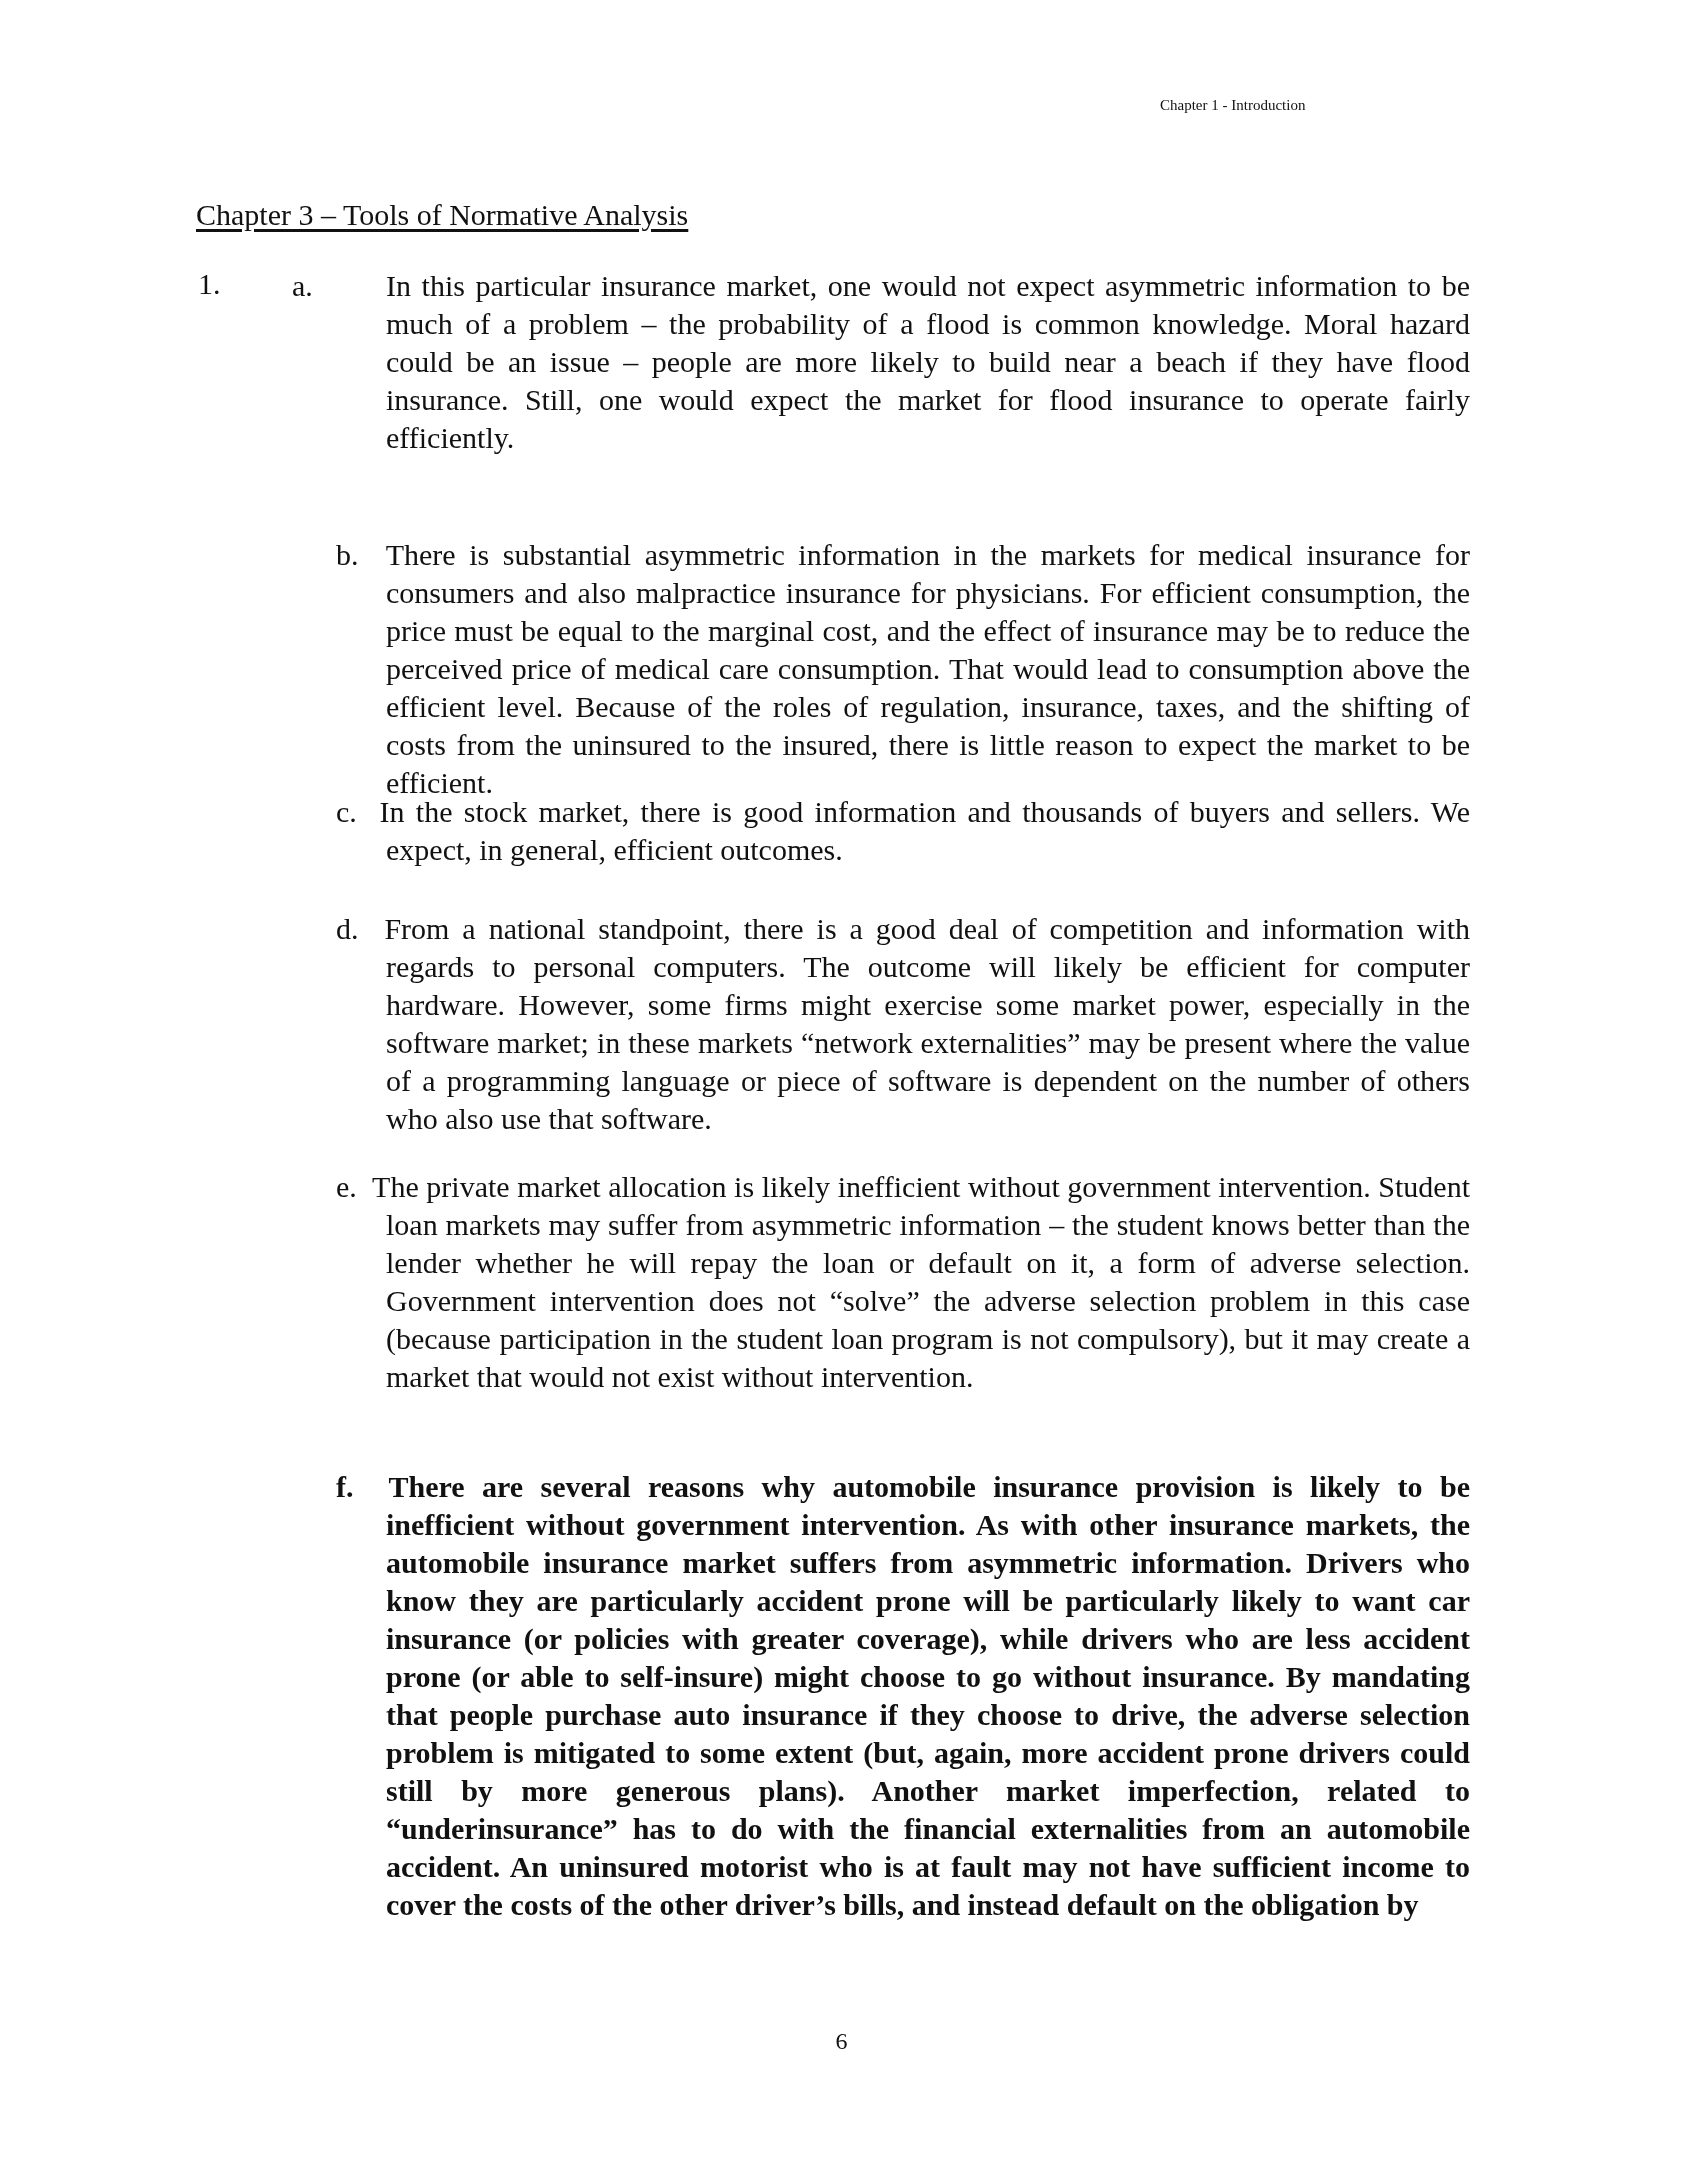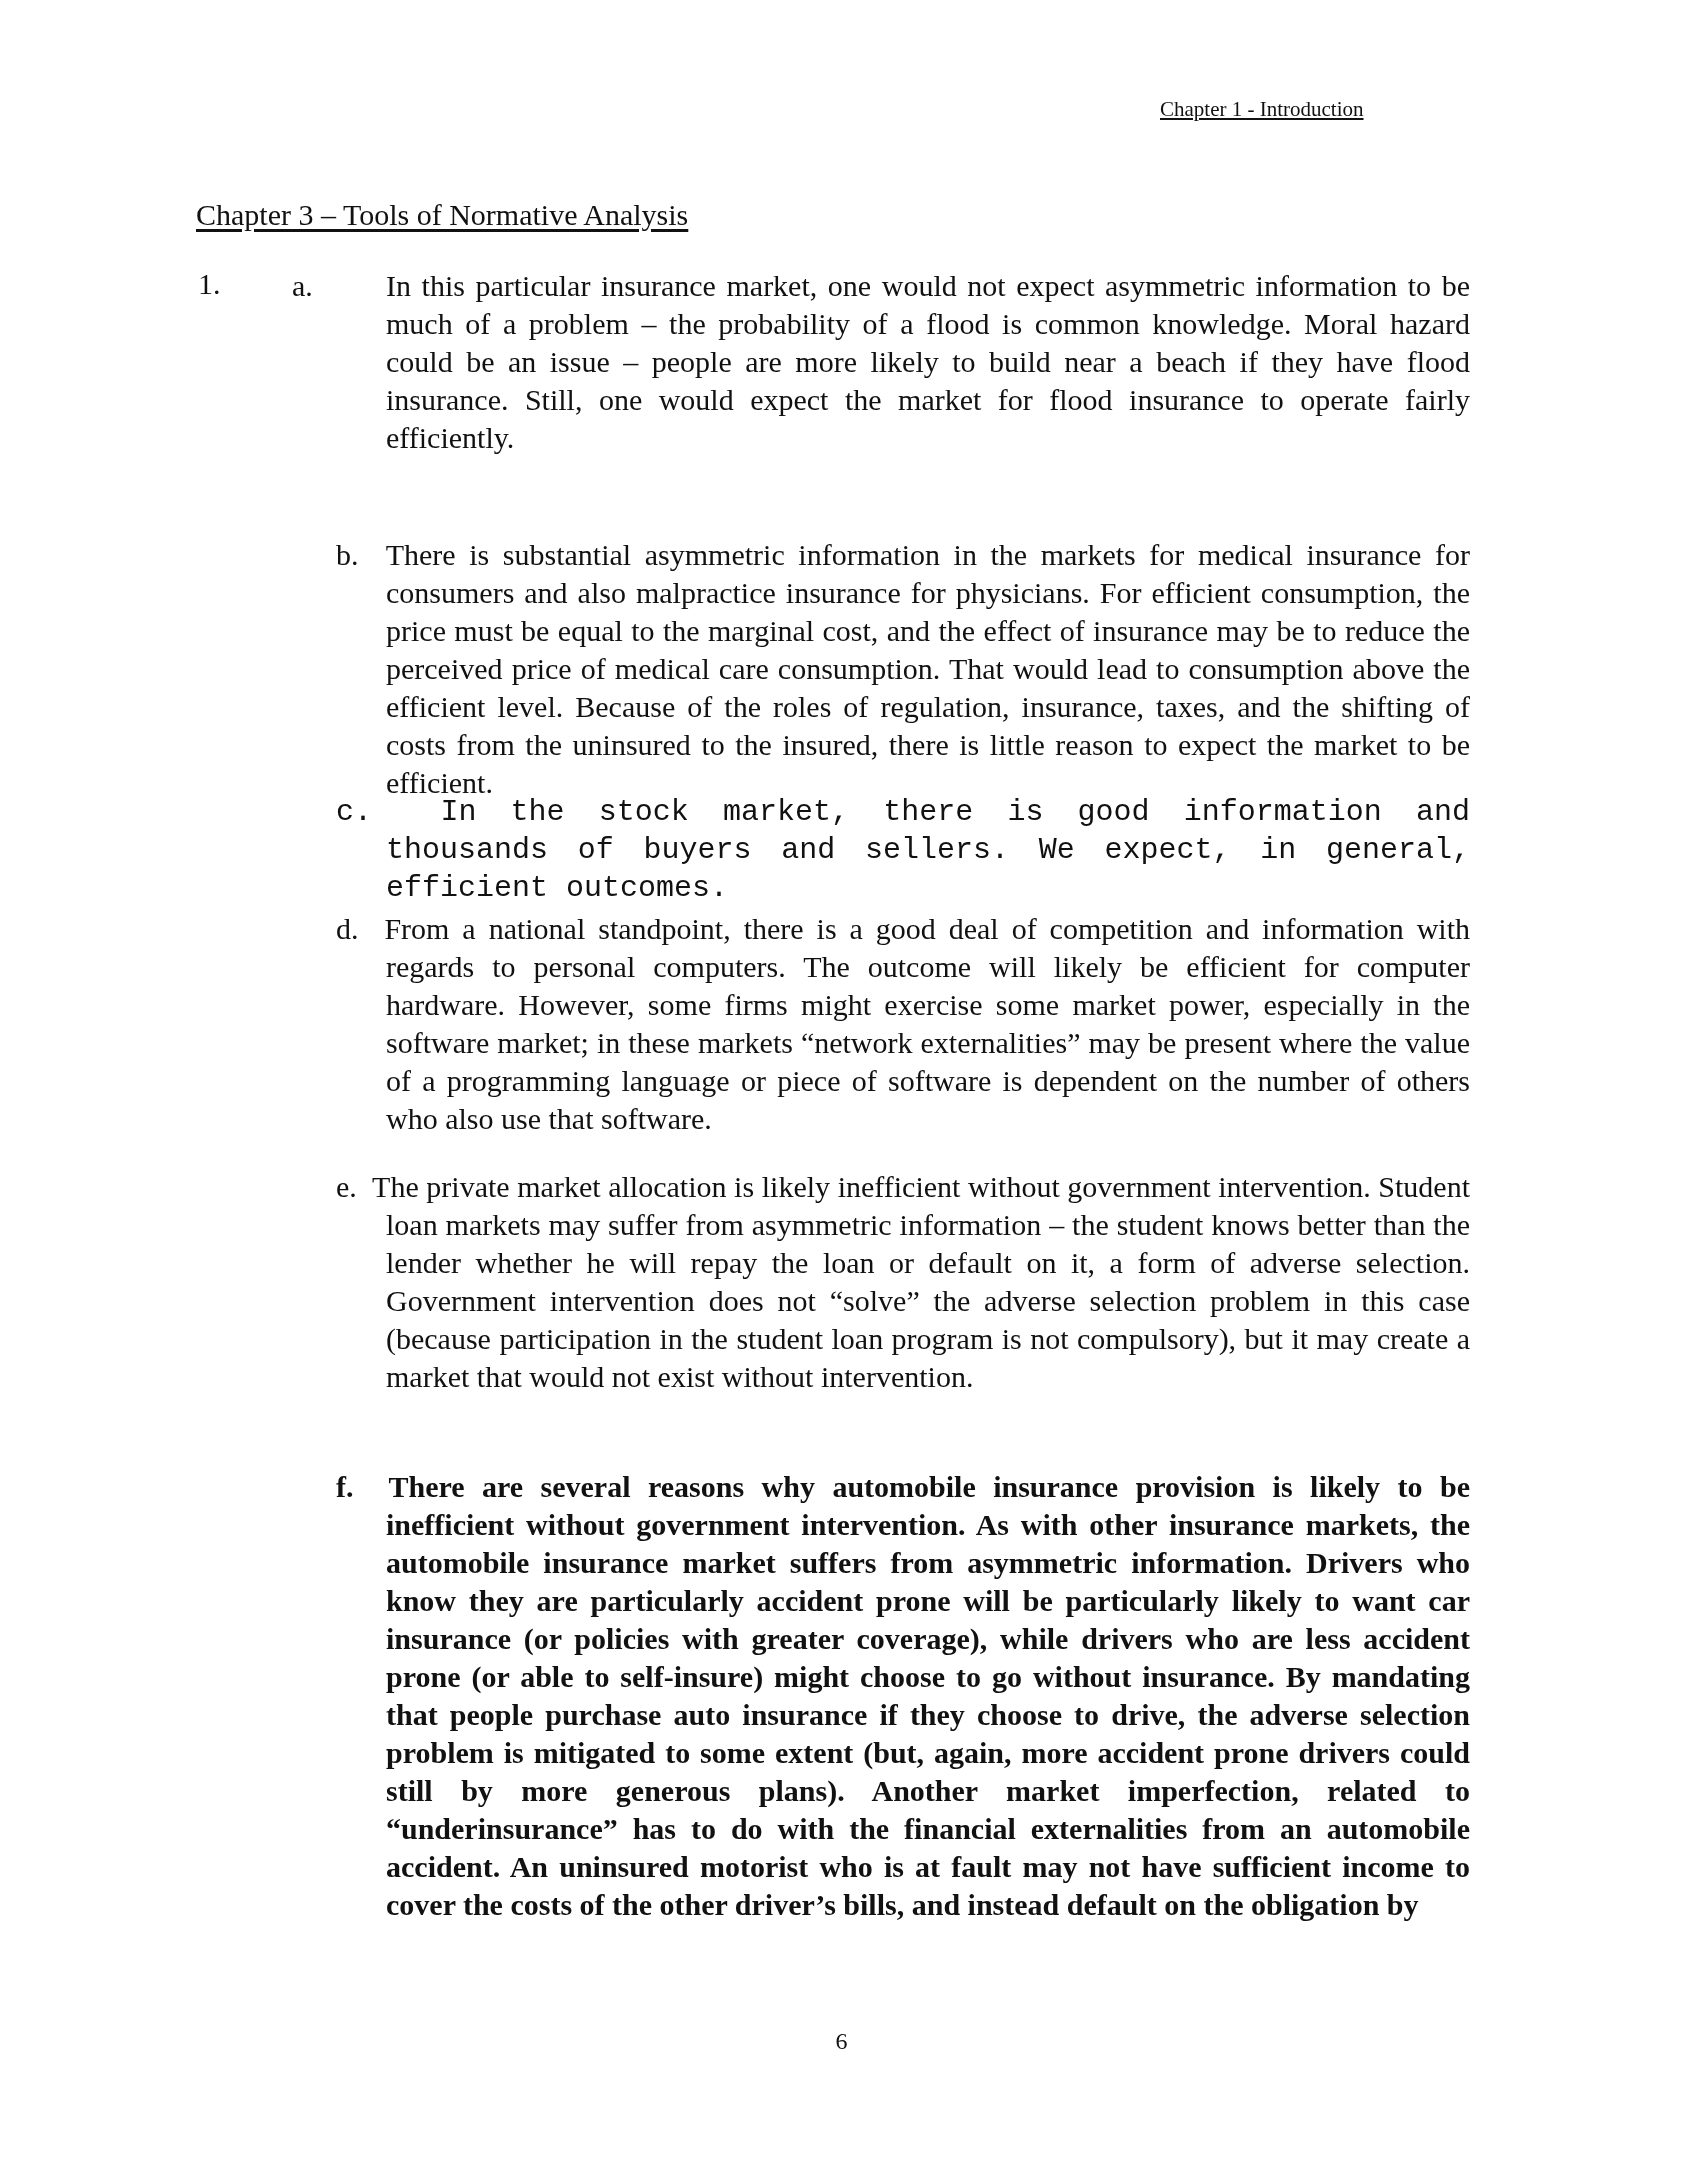--- a/index.html
+++ b/index.html
@@ -1,18 +1,18 @@
 <!DOCTYPE html>
 <html><head>
 <meta charset="utf-8">
 <style>
   html, body { margin: 0; padding: 0; background: #ffffff; }
   body { width: 1683px; height: 2178px; position: relative; overflow: hidden;
          font-family: "Liberation Serif", "DejaVu Serif", serif; color: #111111; }
-  .running-header { position: absolute; top: 97px; left: 1160px; font-size: 21px; white-space: nowrap; text-decoration: underline; }
+  .running-header { position: absolute; top: 97px; left: 1160px; font-size: 15px; white-space: nowrap; }
   .chapter-title { position: absolute; top: 198px; left: 196px; font-size: 30px; font-weight: normal;
                    text-decoration: underline; text-underline-offset: 4px; white-space: nowrap; }
   .item-number { position: absolute; top: 267px; left: 198px; font-size: 30px; }
   .item { position: absolute; left: 292px; width: 1178px; font-size: 30px; line-height: 38px; }
   .item .body { display: block; text-align: justify; text-align-last: left; }
   .item.first .letter { position: absolute; left: 0; top: 0; }
   .item.first .body { margin-left: 94px; }
   .item.hang .body { padding-left: 94px; text-indent: -50px; }
   .page-number { position: absolute; top: 2028px; left: 0; width: 1683px; text-align: center; font-size: 24px; }
 </style>
@@ -27,21 +27,21 @@
 
 <div class="item first" style="top:267px;">
   <span class="letter">a.</span>
   <span class="body">In this particular insurance market, one would not expect asymmetric information to be much of a problem – the probability of a flood is common knowledge. Moral hazard could be an issue – people are more likely to build near a beach if they have flood insurance.  Still, one would expect the market for flood insurance to operate fairly efficiently.</span>
 </div>
 
 <div class="item hang" style="top:500px;margin-top:36px;">
   <span class="body"><span>b.</span>&nbsp;&nbsp;<span>There is substantial asymmetric information in the markets for medical insurance for consumers and also malpractice insurance for physicians.   For efficient consumption, the price must be equal to the marginal cost, and the effect of insurance may be to reduce the perceived price of medical care consumption. That would lead to consumption above the efficient level.  Because of the roles of regulation, insurance, taxes, and the shifting of costs from the uninsured to the insured, there is little reason to expect the market to be efficient.</span></span>
 </div>
 
-<div class="item hang" style="top:793px;font-family:Liberation Mono, monospace;">
+<div class="item hang" style="top:793px;">
   <span class="body"><span>c.</span>&nbsp;&nbsp;<span>In the stock market, there is good information and thousands of buyers and sellers. We expect, in general, efficient outcomes.</span></span>
 </div>
 
 <div class="item hang" style="top:910px;">
   <span class="body"><span>d.</span>&nbsp;&nbsp;<span>From a national standpoint, there is a good deal of competition and information with regards to personal computers.  The outcome will likely be efficient for computer hardware.  However, some firms might exercise some market power, especially in the software market; in these markets “network externalities” may be present where the value of a programming language or piece of software is dependent on the number of others who also use that software.</span></span>
 </div>
 
 <div class="item hang" style="top:1168px;">
   <span class="body"><span>e.</span>&nbsp;&nbsp;<span>The private market allocation is likely inefficient without government intervention. Student loan markets may suffer from asymmetric information – the student knows better than the lender whether he will repay the loan or default on it, a form of adverse selection.  Government intervention does not “solve” the adverse selection problem in this case (because participation in the student loan program is not compulsory), but it may create a market that would not exist without intervention.</span></span>
 </div>

